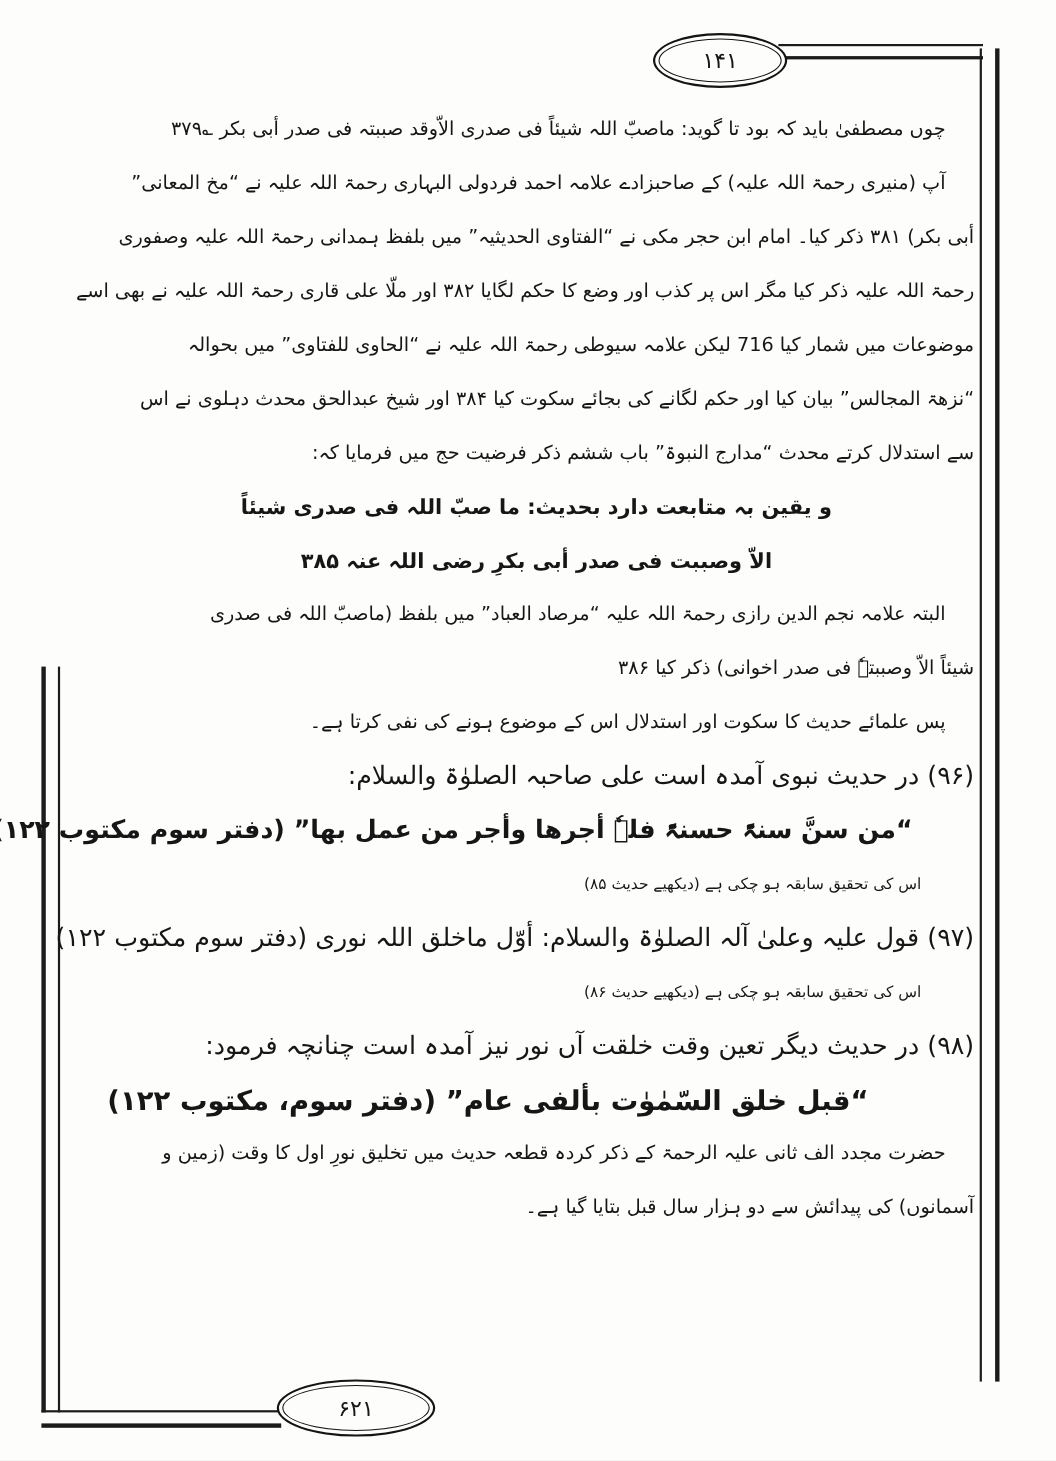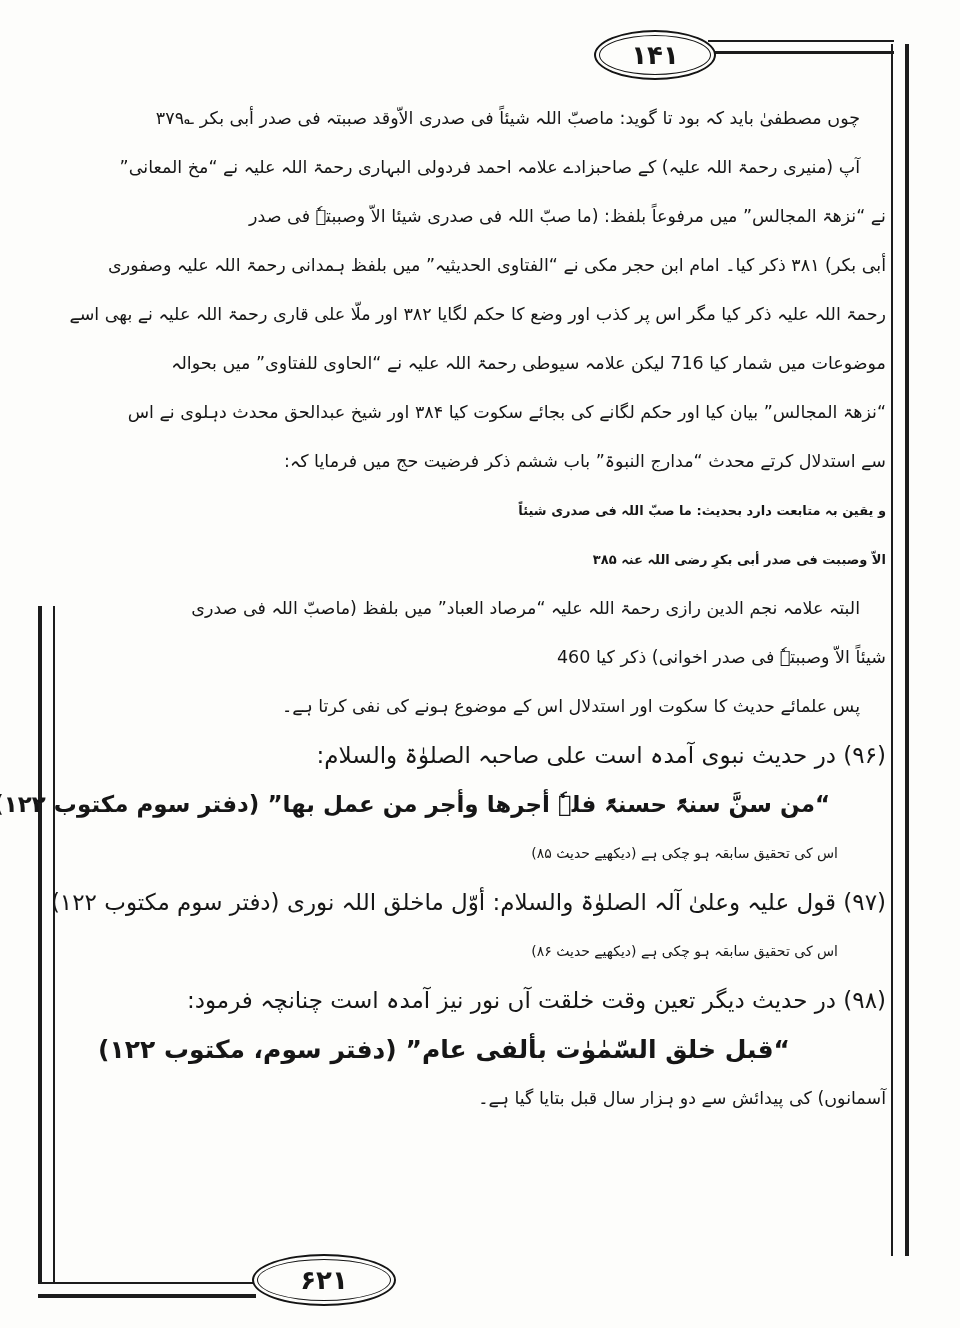--- a/index.html
+++ b/index.html
@@ -64,40 +64,40 @@
     inset: 3px;
     border: 1px solid #141414;
     border-radius: 50%;
     display: flex;
     align-items: center;
     justify-content: center;
   }
   .cartouche.top    { left: 594px; top: 30px;  width: 118px; height: 46px; }
   .cartouche.bottom { left: 252px; top: 1254px; width: 140px; height: 48px; }
   .cartouche .num {
-    font-weight: bold;
-    font-size: 26px;
+    font-weight: normal;
+    font-size: 20px;
     line-height: 1;
     letter-spacing: 2px;
   }
 
   
   .text-block {
     position: absolute;
     left: 90px; top: 94px;
     width: 796px;
   }
   .ln {
     height: 49px;
     line-height: 49px;
     font-size: 17.5px;
     white-space: nowrap;
   }
   .ln.p-start   { padding-right: 26px; }
-  .ln.couplet   { font-weight: bold; font-size: 13px; }
+  .ln.couplet   { text-align: center; font-weight: bold; font-size: 19px; }
   .ln.item      { font-size: 23px; }
   .ln.quote     { font-weight: bold; font-size: 23px; padding-right: 56px; }
   .ln.quote-2   { font-weight: bold; font-size: 25px; padding-right: 96px; }
   .ln.note      { padding-right: 48px; font-size: 14px; }
 </style>
 </head>
 <body>
 
 <div class="page">
 
@@ -108,38 +108,38 @@
 
   <div class="cartouche top">
     <div class="inner">
       <span class="num">۱۴۱</span>
     </div>
   </div>
 
   <div class="text-block">
     <div class="ln p-start">چوں مصطفیٰ باید کہ بود تا گوید: ماصبّ اللہ شیئاً فی صدری الاّوقد صببتہ فی صدر أبی بکر ؎۳۷۹</div>
     <div class="ln p-start">آپ (منیری رحمۃ اللہ علیہ) کے صاحبزادے علامہ احمد فردولی البہاری رحمۃ اللہ علیہ نے “مخ المعانی”</div>
-    <div class="ln">نے “نزھۃ المجالس” میں مرفوعاً بلفظ: (ما صبّ اللہ فی صدری شیئا الاّ وصببتہٗ فی صدر</div>
     <div class="ln">أبی بکر) ۳۸۱ ذکر کیا۔ امام ابن حجر مکی نے “الفتاوی الحدیثیہ” میں بلفظ ہمدانی رحمۃ اللہ علیہ وصفوری</div>
     <div class="ln">رحمۃ اللہ علیہ ذکر کیا مگر اس پر کذب اور وضع کا حکم لگایا ۳۸۲ اور ملّا علی قاری رحمۃ اللہ علیہ نے بھی اسے</div>
     <div class="ln">موضوعات میں شمار کیا 716 لیکن علامہ سیوطی رحمۃ اللہ علیہ نے “الحاوی للفتاوی” میں بحوالہ</div>
     <div class="ln">“نزھۃ المجالس” بیان کیا اور حکم لگانے کی بجائے سکوت کیا ۳۸۴ اور شیخ عبدالحق محدث دہلوی نے اس</div>
     <div class="ln">سے استدلال کرتے محدث “مدارج النبوۃ” باب ششم ذکر فرضیت حج میں فرمایا کہ:</div>
     <div class="ln couplet">و یقین بہ متابعت دارد بحدیث: ما صبّ اللہ فی صدری شیئاً</div>
     <div class="ln couplet">الاّ وصببت فی صدر أبی بکرِ رضی اللہ عنہ ۳۸۵</div>
     <div class="ln p-start">البتہ علامہ نجم الدین رازی رحمۃ اللہ علیہ “مرصاد العباد” میں بلفظ (ماصبّ اللہ فی صدری</div>
-    <div class="ln">شیئاً الاّ وصببتہٗ فی صدر اخوانی) ذکر کیا 460</div>
+    <div class="ln">شیئاً الاّ وصببتہٗ فی صدر اخوانی) ذکر کیا ۳۸۶</div>
     <div class="ln p-start">پس علمائے حدیث کا سکوت اور استدلال اس کے موضوع ہونے کی نفی کرتا ہے۔</div>
     <div class="ln item">(۹۶)   در حدیث نبوی آمدہ است علی صاحبہ الصلوٰۃ والسلام:</div>
     <div class="ln quote">“من سنَّ سنۃً حسنۃً فلہٗ أجرھا وأجر من عمل بھا” (دفتر سوم مکتوب ۱۲۲)</div>
     <div class="ln note">اس کی تحقیق سابقہ ہو چکی ہے (دیکھیے حدیث ۸۵)</div>
     <div class="ln item">(۹۷)   قول علیہ وعلیٰ آلہ الصلوٰۃ والسلام: أوّل ماخلق اللہ نوری (دفتر سوم مکتوب ۱۲۲)</div>
     <div class="ln note">اس کی تحقیق سابقہ ہو چکی ہے (دیکھیے حدیث ۸۶)</div>
     <div class="ln item">(۹۸)  در حدیث دیگر تعین وقت خلقت آں نور نیز آمدہ است چنانچہ فرمود:</div>
     <div class="ln quote-2">“قبل خلق السّمٰوٰت بألفی عام” (دفتر سوم، مکتوب ۱۲۲)</div>
+    <div class="ln p-start">حضرت مجدد الف ثانی علیہ الرحمۃ کے ذکر کردہ قطعہ حدیث میں تخلیق نورِ اول کا وقت (زمین و</div>
     <div class="ln">آسمانوں) کی پیدائش سے دو ہزار سال قبل بتایا گیا ہے۔</div>
   </div>
 
   <div class="cartouche bottom">
     <div class="inner">
       <span class="num">۶۲۱</span>
     </div>
   </div>
 
 </div>

